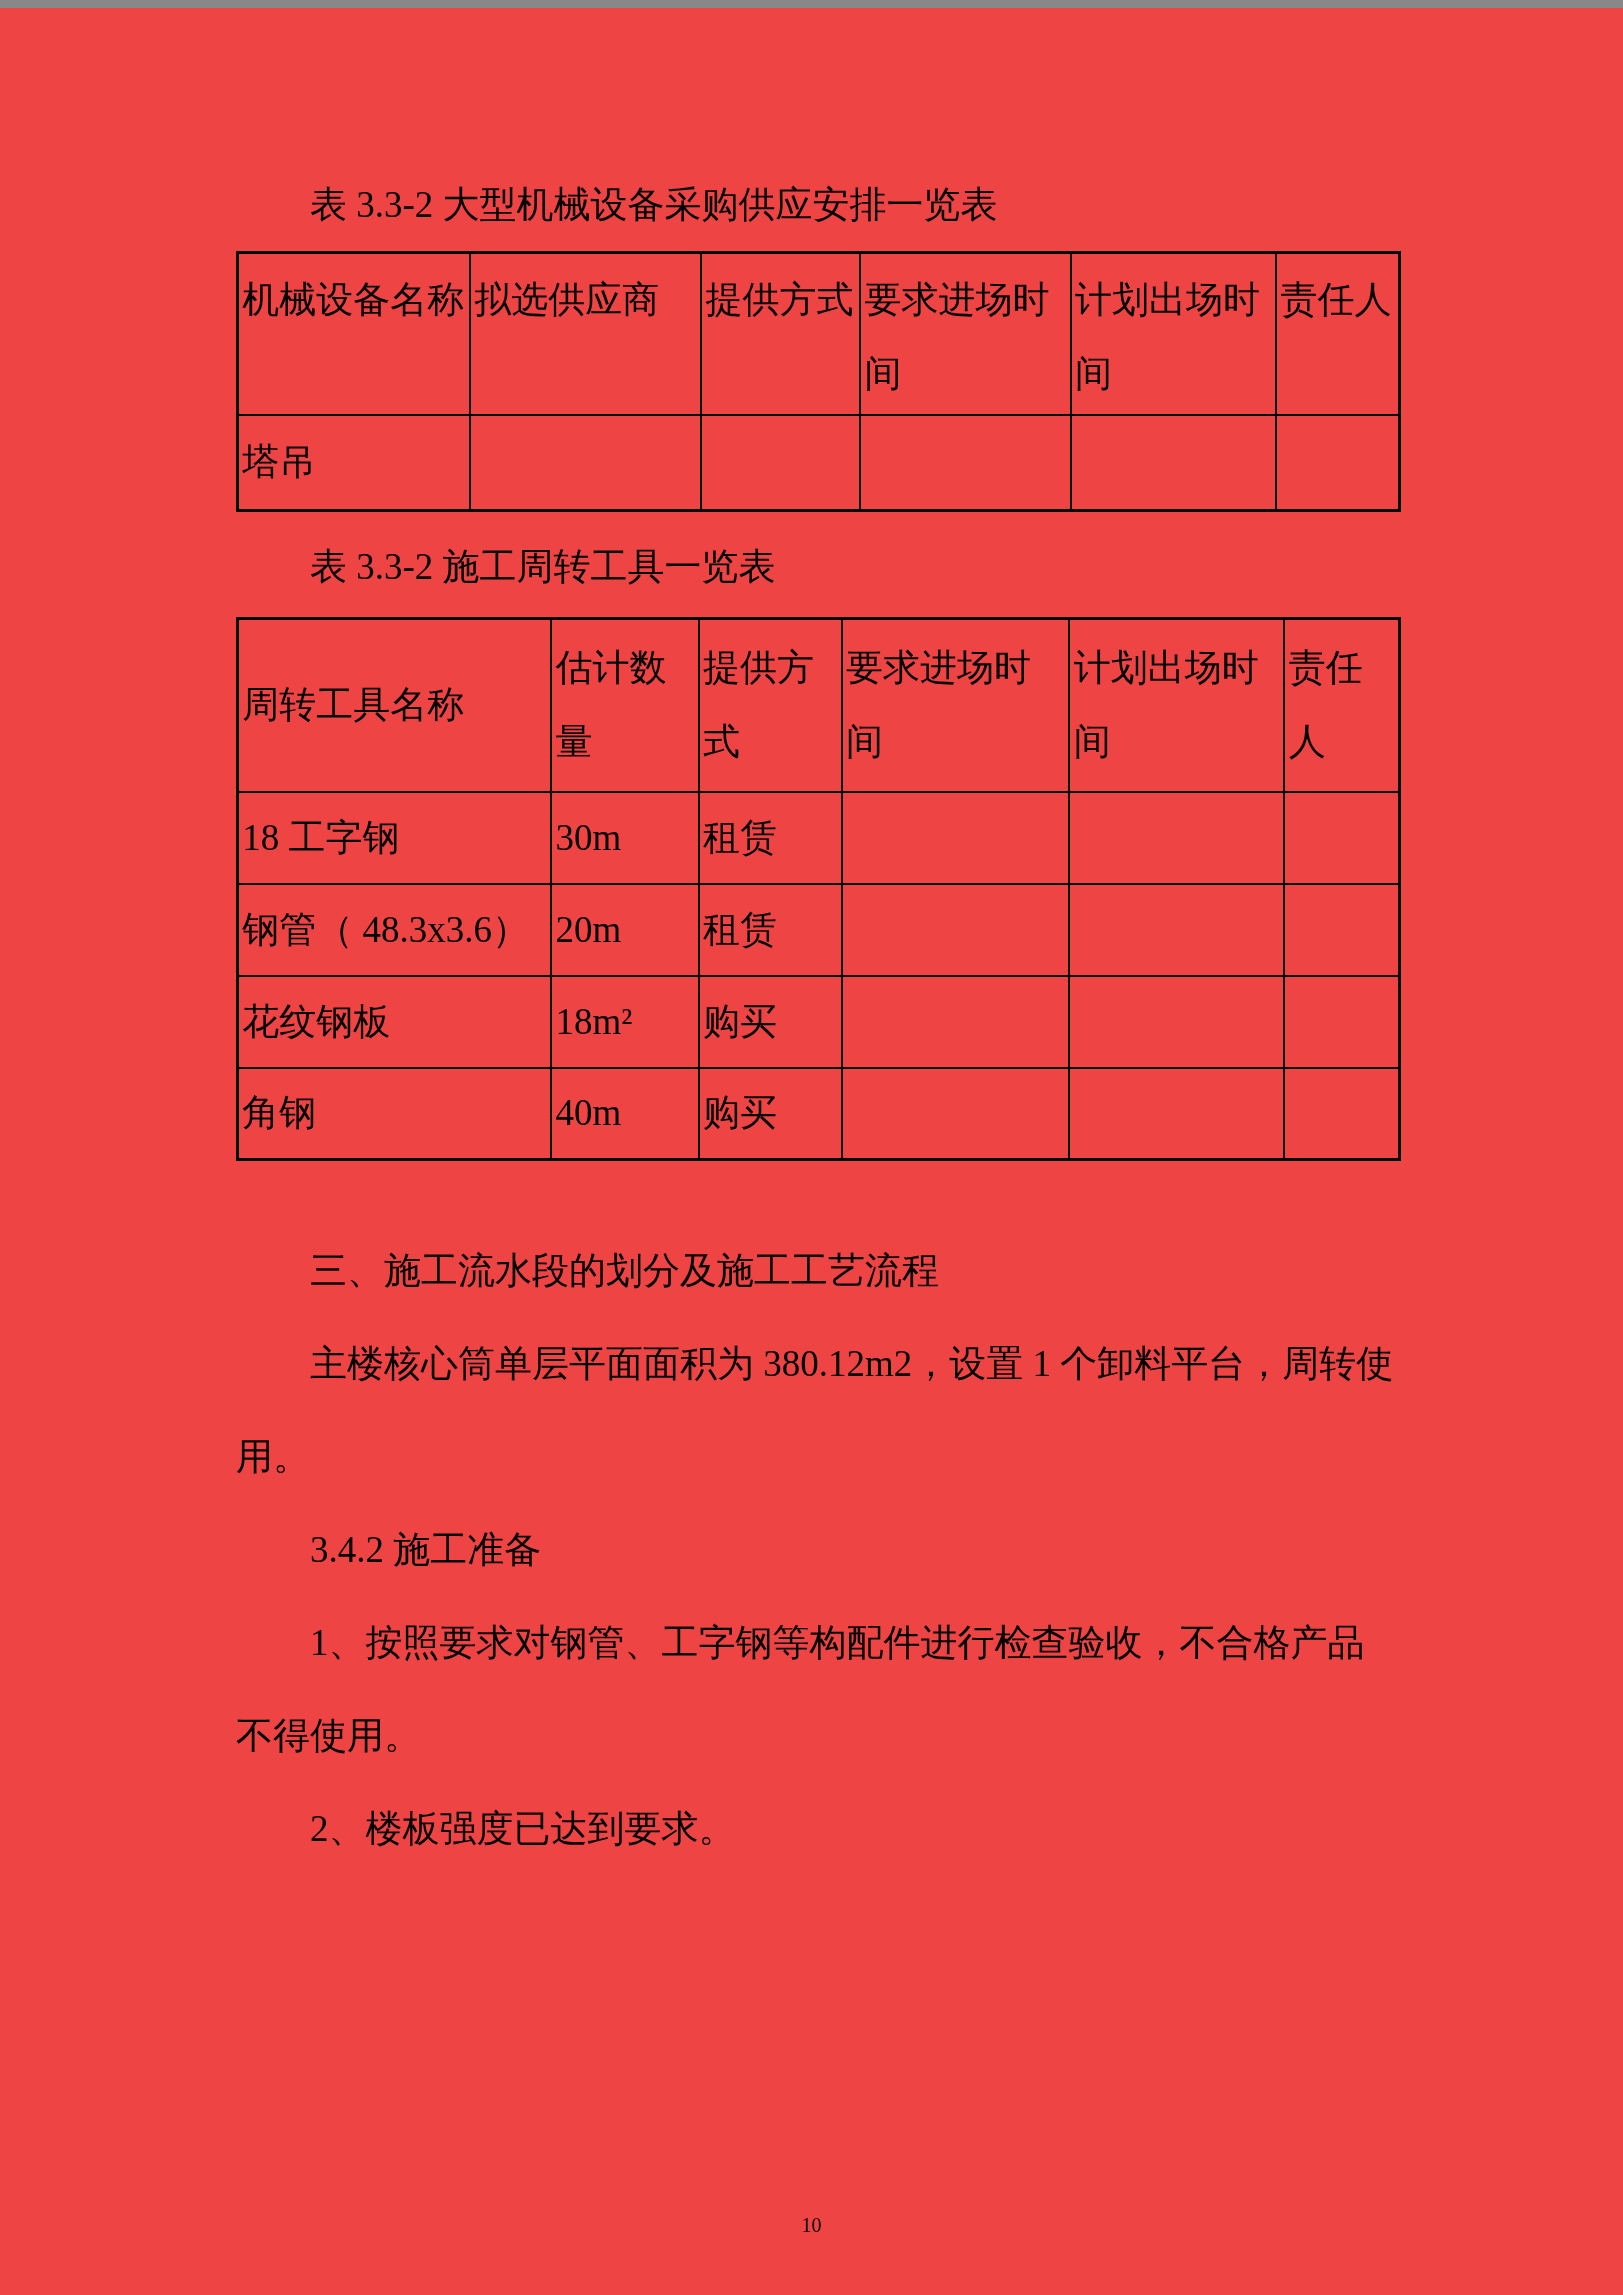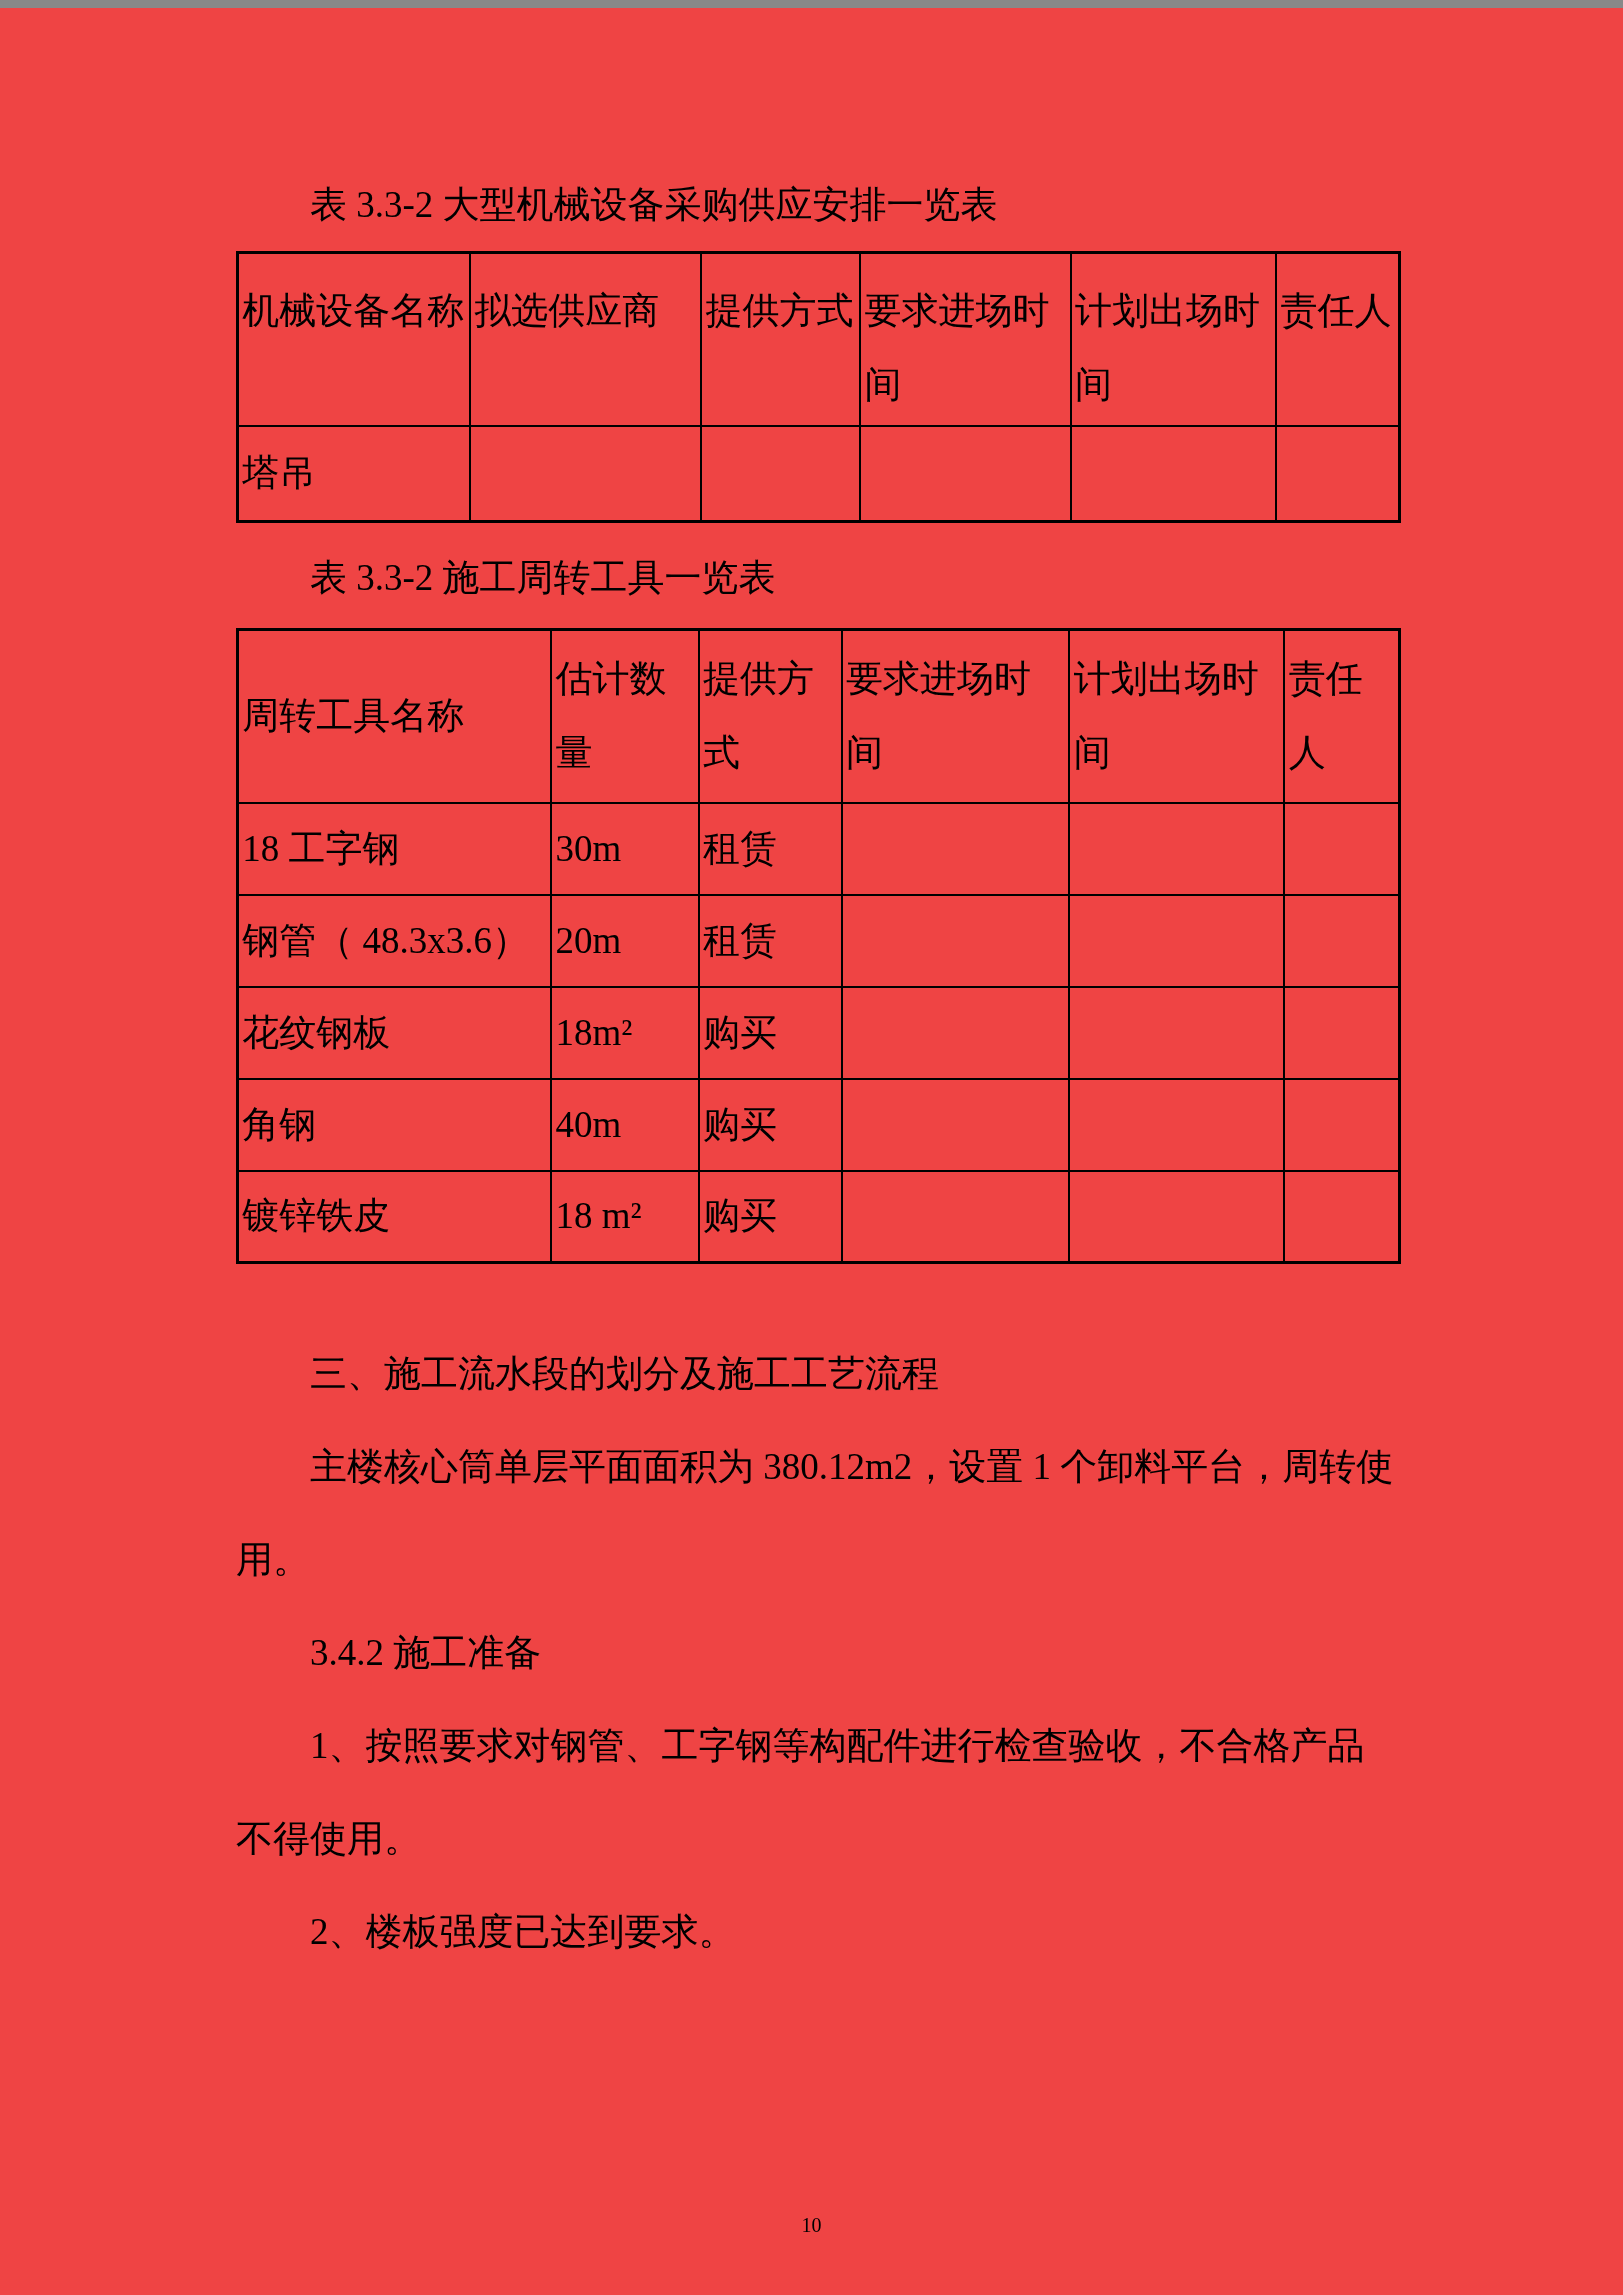--- a/index.html
+++ b/index.html
@@ -36,21 +36,21 @@
   th, td {
     border: 2px solid #000;
     font-weight: normal;
     text-align: left;
     vertical-align: middle;
     padding: 2.6px 3.3px;
     word-break: break-all;
     line-height: 2.0;
     font-size: 37px;
   }
-  .t1 th { vertical-align: top; height: 152px; padding-top: 20px; }
+  .t1 th { vertical-align: top; height: 152px; padding-top: 9px; }
   .t1 td { height: 96px; }
   .t2 th { height: 173px; }
   .t2 td { height: 92px; }
   .paras { margin-top: 63px; }
   .para {
     text-indent: 2em;
     line-height: 93px;
   }
   .page-number {
     position: absolute;
@@ -144,28 +144,20 @@
         <td></td>
       </tr>
       <tr>
         <td>角钢</td>
         <td>40m</td>
         <td>购买</td>
         <td></td>
         <td></td>
         <td></td>
       </tr>
-      <tr>
-        <td>镀锌铁皮</td>
-        <td>18 m²</td>
-        <td>购买</td>
-        <td></td>
-        <td></td>
-        <td></td>
-      </tr>
     </tbody>
       </table>
 
     <div class="paras">
       <p class="para">三、施工流水段的划分及施工工艺流程</p>
       <p class="para">主楼核心筒单层平面面积为 380.12m2，设置 1 个卸料平台，周转使用。</p>
       <p class="para">3.4.2 施工准备</p>
       <p class="para">1、按照要求对钢管、工字钢等构配件进行检查验收，不合格产品不得使用。</p>
       <p class="para">2、楼板强度已达到要求。</p>
     </div>

